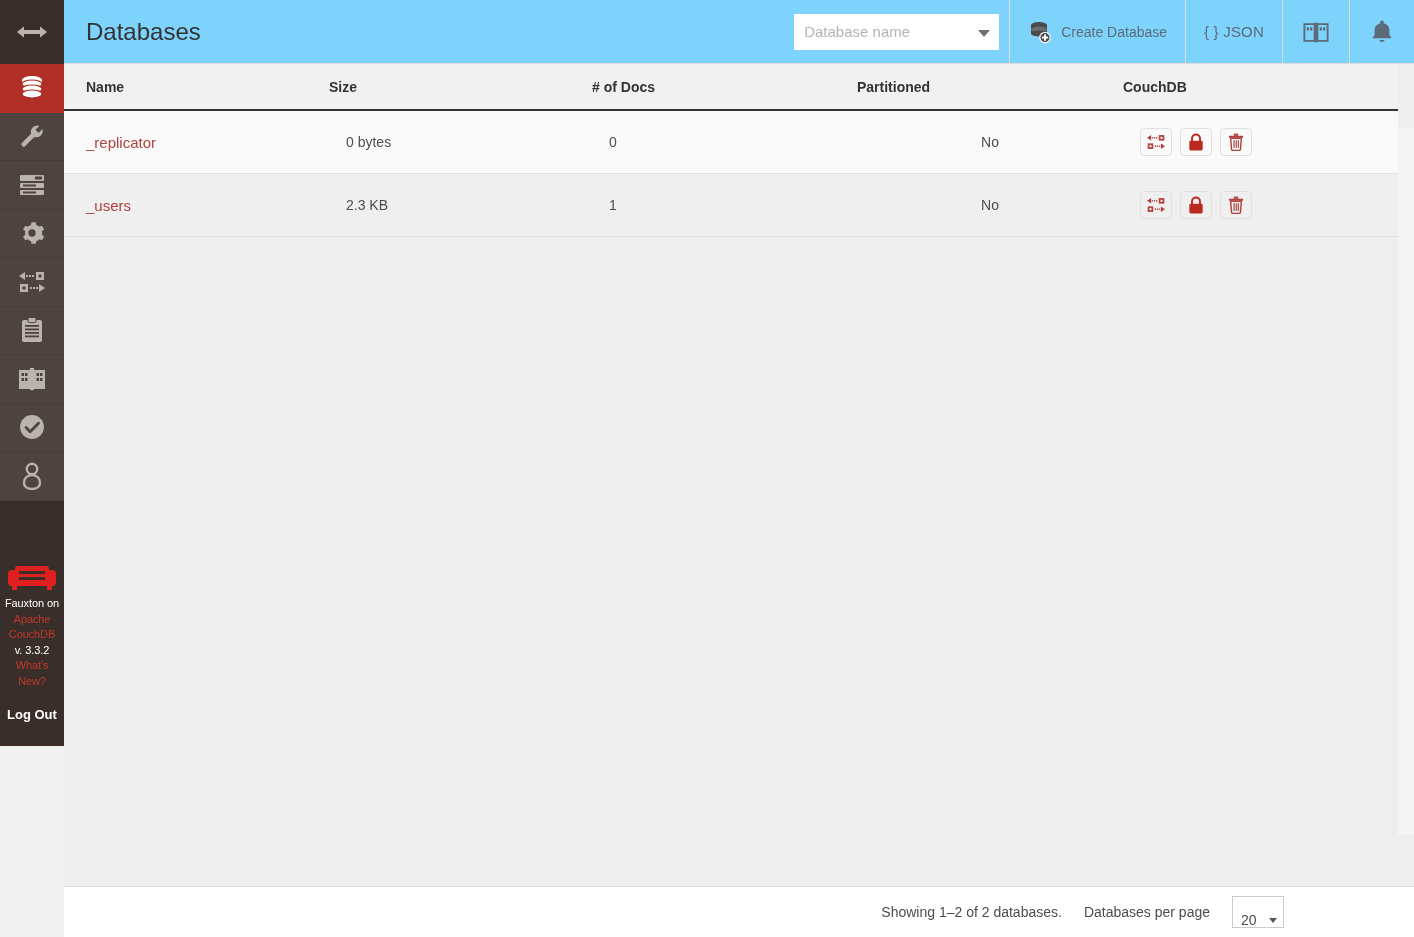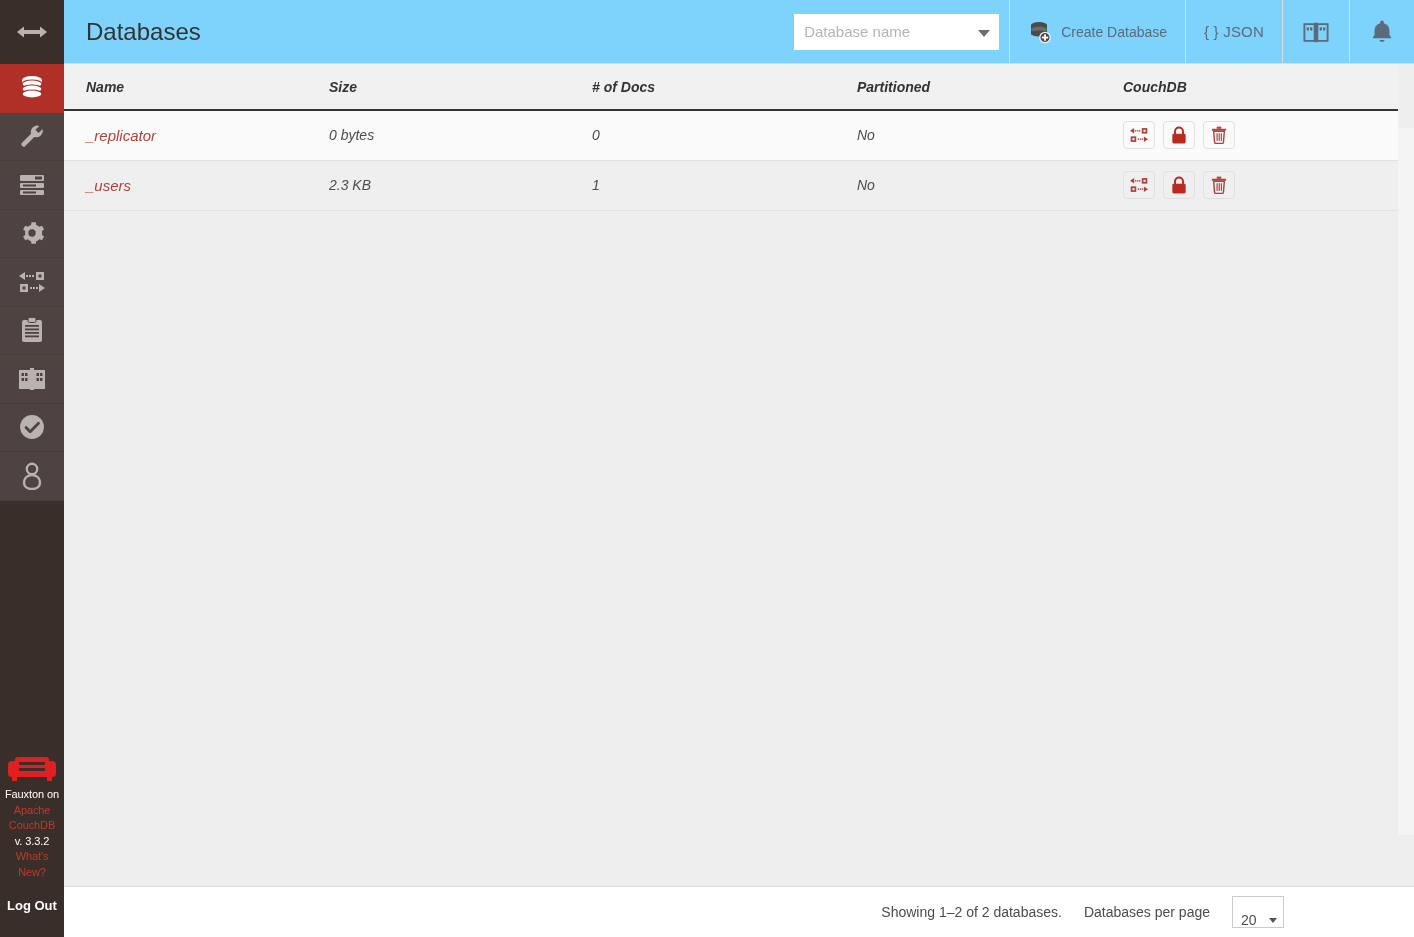--- a/index.html
+++ b/index.html
@@ -6,21 +6,21 @@
   html, body {
     width: 1414px; height: 937px;
     font-family: "Liberation Sans", sans-serif;
     background: #f1f1f1;
     overflow: hidden;
   }
   .app { position: relative; width: 1414px; height: 937px; display: flex; }
 
   
   .sidebar {
-    width: 64px; height: 937px;
+    width: 64px; height: 746px;
     background: #3a2e2b;
     display: flex; flex-direction: column;
     flex: 0 0 64px;
     position: relative;
     z-index: 5;
     border-radius: 32px;
   }
   .sb-toggle {
     height: 64px; width: 64px;
     display: flex; align-items: center; justify-content: center;
@@ -114,45 +114,44 @@
   }
   .hdr-btn.icononly { padding: 0 20px; }
   .json-label { font-size: 15px; color: #5c6b7a; letter-spacing: 0.2px; }
 
   
   .content {
     flex: 1 1 auto;
     background: #eeeeee;
     overflow: hidden;
     position: relative;
-    font-style: italic;
   }
   .tablewrap { width: 1334px; }
   table.dbs { width: 1334px; border-collapse: collapse; table-layout: fixed; }
   table.dbs th {
     text-align: left;
     font-size: 14px; color: #333;
     font-weight: bold;
     padding: 15px 0 14px 0;
     border-bottom: 2px solid #333333;
     background: #f1f1f1;
   }
   table.dbs td {
     font-size: 14px; color: #4d4d4d;
-    padding: 0;
+    padding: 17px;
     height: 50px;
     vertical-align: middle;
     border-bottom: 1px solid #e2e2e2;
   }
   table.dbs tr.row-odd td { background: #fafafa; }
   table.dbs tr.row-even td { background: #efefef; }
   .c-name { width: 265px; padding-left: 22px !important; }
   .c-size { width: 263px; }
   .c-docs { width: 265px; }
-  .c-part { width: 266px; }
+  .c-part { width: 266px; text-align: center; }
   .c-act  { width: 275px; }
   th.c-name { padding-left: 22px; }
   td a.dbname { color: #b0413e; text-decoration: none; font-size: 15px; }
   .actions { display: flex; align-items: center; gap: 8px; }
   .act-btn {
     width: 32px; height: 28px;
     border: 1px solid #e0e0e0;
     border-radius: 4px;
     background: transparent;
     display: flex; align-items: center; justify-content: center;

